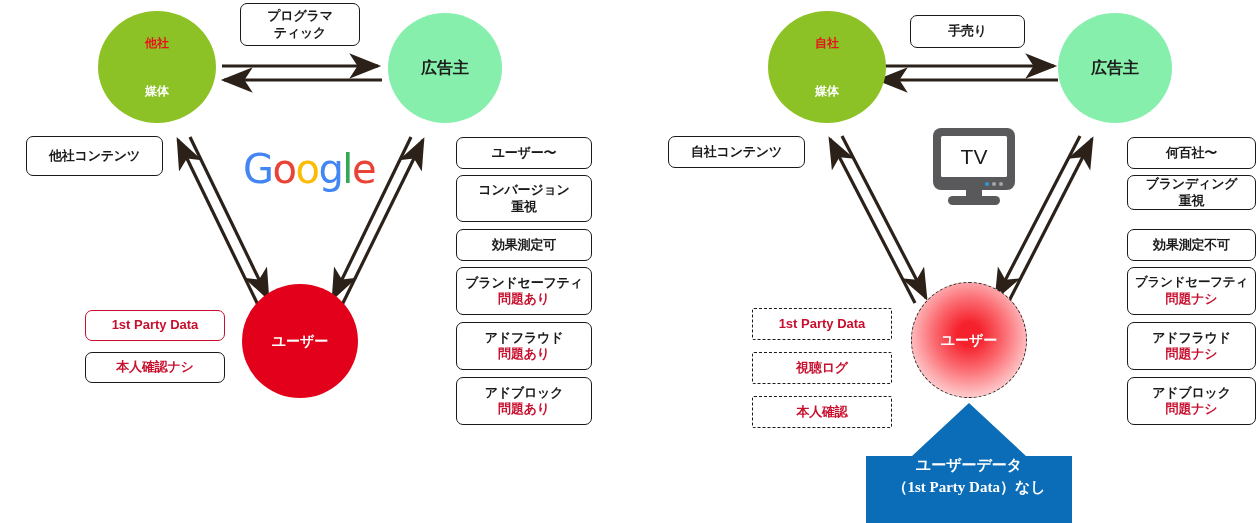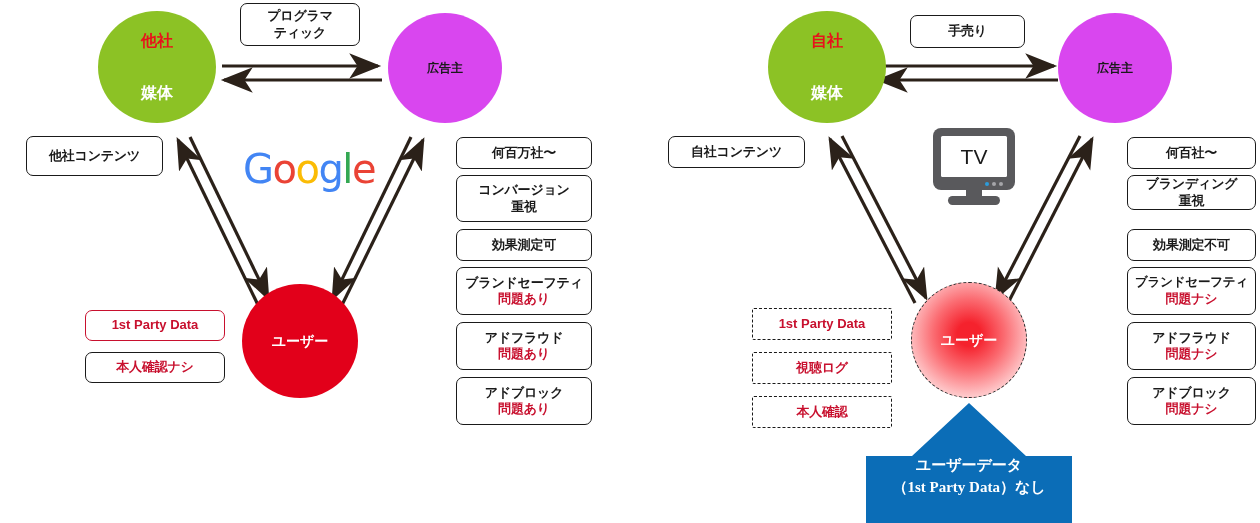--- a/index.html
+++ b/index.html
@@ -27,29 +27,29 @@
     align-items:center;
     justify-content:center;
     text-align:center;
     line-height:1.18;
     font-weight:bold;
   }
   .circle .l1,.circle .l2{display:block;}
   .c-media{
     background:#8CC225;
     width:118px;height:112px;
-    font-size:16px;
+    font-size:12px;
     gap:33px;
   }
   .c-media .l1{color:#E8121B;}
   .c-media .l2{color:#ffffff;text-align:center;}
   .c-adv{
-    background:#d946ef;
+    background:#86efac;
     width:114px;height:110px;
-    font-size:12px;
+    font-size:16px;
     color:#1a1a1a;
     text-align:right;
   }
   .c-user-solid{
     background:#E2001A;
     width:116px;height:114px;
     color:#ffffff;
     font-size:14px;
   }
   .c-user-grad{
@@ -172,21 +172,21 @@
     </div>
 
     <div class="box red-border" style="left:85px;top:310px;width:140px;height:31px;">
       <span class="en">1st Party Data</span>
     </div>
     <div class="box red-text" style="left:85px;top:352px;width:140px;height:31px;">
       <span>本人確認ナシ</span>
     </div>
 
     <div class="box" style="left:456px;top:137px;width:136px;height:32px;">
-      <span>何百万社〜</span>
+      <span>ユーザー〜</span>
     </div>
     <div class="box" style="left:456px;top:175px;width:136px;height:47px;">
       <span>コンバージョン</span>
       <span>重視</span>
     </div>
     <div class="box" style="left:456px;top:229px;width:136px;height:32px;">
       <span>効果測定可</span>
     </div>
     <div class="box" style="left:456px;top:267px;width:136px;height:48px;">
       <span>ブランドセーフティ</span>

